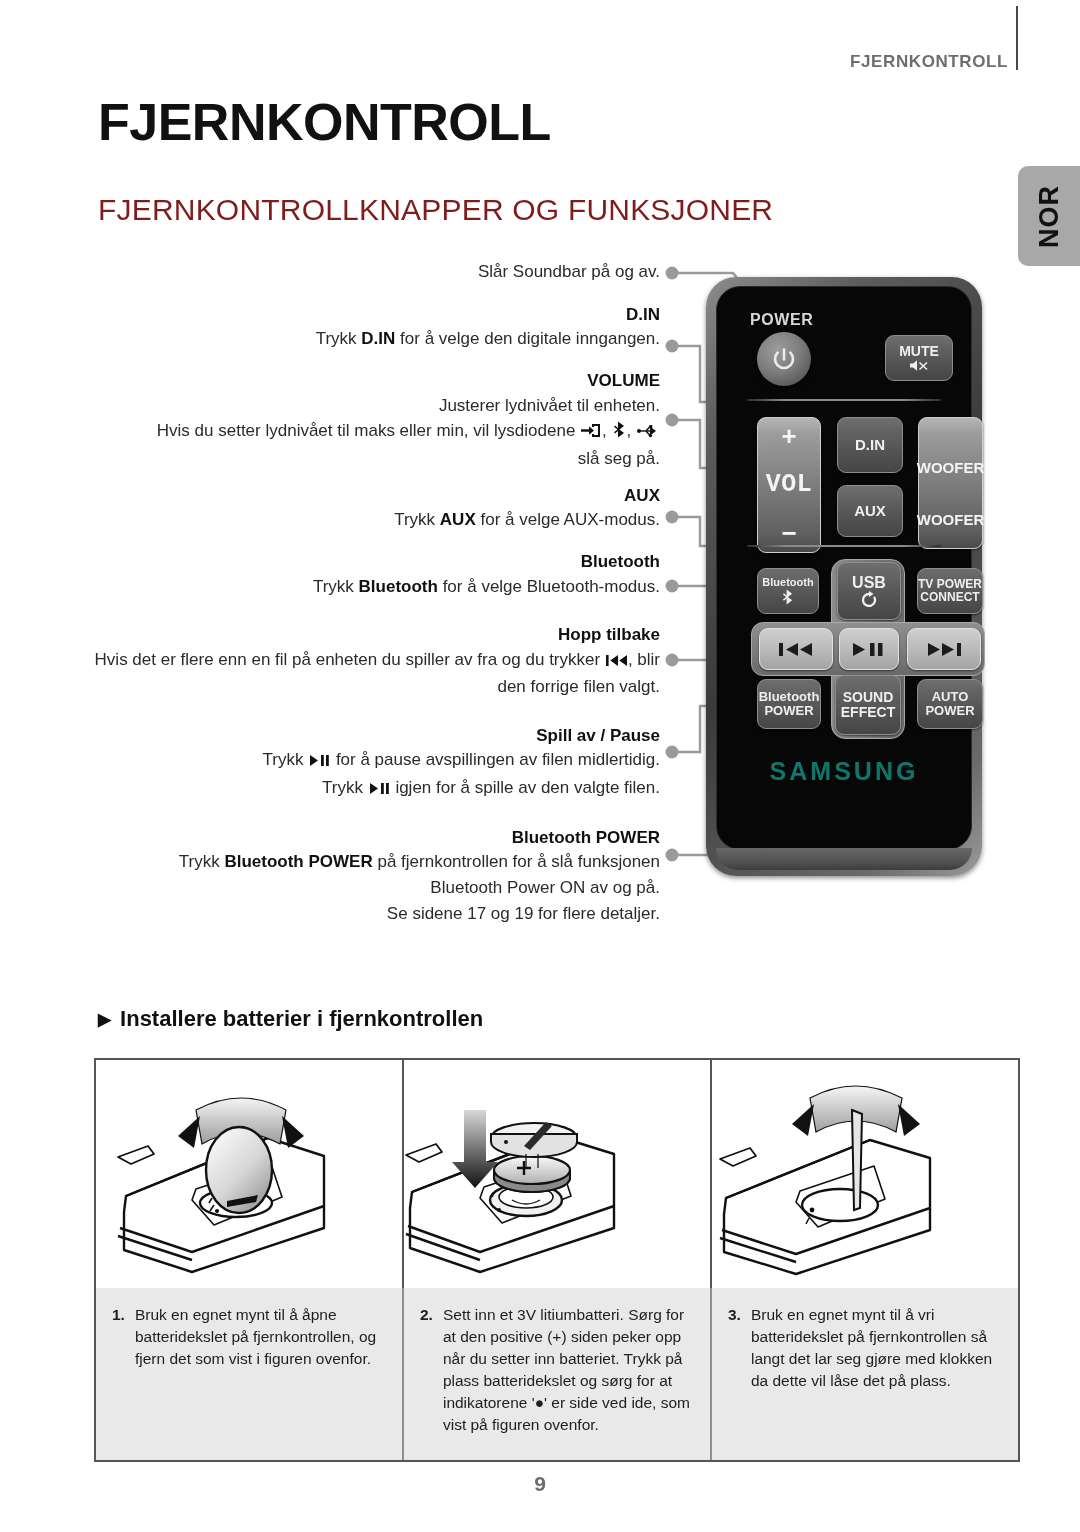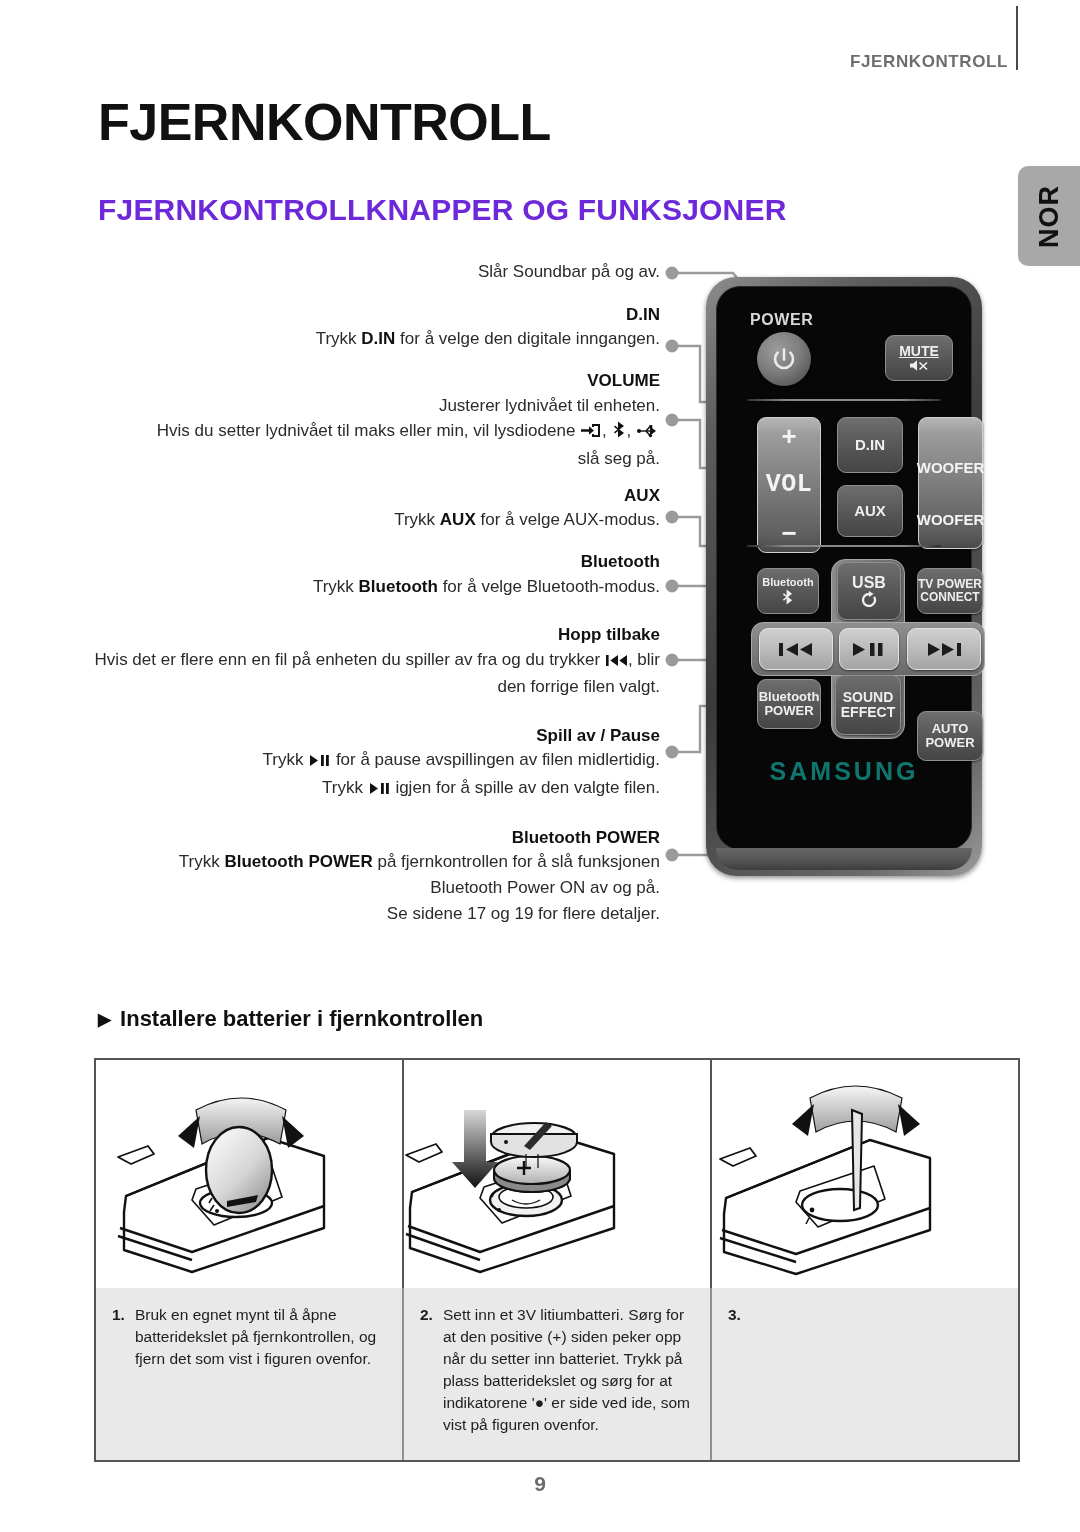--- a/index.html
+++ b/index.html
@@ -41,22 +41,22 @@
   }
 
   
   #page-title{
     position:absolute; left:98px; top:96px;
     font-size:52px; font-weight:bold; letter-spacing:-0.5px;
     color:#111; line-height:1;
   }
   #section-title{
     position:absolute; left:98px; top:193px;
-    font-size:30px; font-weight:bold; letter-spacing:.2px;
-    color:#6d28d9;
+    font-size:30px; font-weight:normal; letter-spacing:.2px;
+    color:#7f1d1d;
   }
 
   
   #callouts{
     position:absolute; left:60px; top:258px;
     width:600px;
     text-align:right;
   }
   .callout{ margin-bottom:0; }
   .co-label{
@@ -128,31 +128,31 @@
     box-shadow:0 1px 2px rgba(0,0,0,.55);
   }
   .btn.light{
     background:linear-gradient(180deg,#cfcfcf 0%,#bdbdbd 45%,#a3a3a3 100%);
     border-color:#e2e2e2; color:#1c1c1c;
   }
   .btn.tall-lite{
     background:linear-gradient(180deg,#b6b6b6 0%,#9c9c9c 12%,#7d7d7d 50%,#5e5e5e 88%,#494949 100%);
     border-color:#cfcfcf; color:#f4f4f4;
   }
-  .btn-mute{left:168px;top:48px;width:66px;height:44px;font-size:14px;text-decoration:underline;}
+  .btn-mute{left:168px;top:48px;width:66px;height:44px;font-size:14px;}
   .btn-vol{left:40px;top:130px;width:62px;height:118px;font-size:17px;justify-content:space-between;padding:8px 0;}
   .btn-din{left:120px;top:130px;width:64px;height:54px;font-size:15px;}
   .btn-aux{left:120px;top:198px;width:64px;height:50px;font-size:15px;}
   .btn-woofer{left:201px;top:130px;width:63px;height:118px;font-size:15px;justify-content:space-between;padding:6px 0;gap:36px;}
   .btn-bt{left:40px;top:281px;width:60px;height:44px;font-size:11px;}
   .btn-usb{left:120px;top:275px;width:62px;height:56px;font-size:16px;}
   .btn-tvsc{left:200px;top:281px;width:64px;height:44px;font-size:12px;}
   .btn-btpow{left:40px;top:392px;width:62px;height:48px;font-size:13px;}
   .btn-sfx{left:118px;top:388px;width:64px;height:58px;font-size:14px;}
-  .btn-autopow{left:200px;top:392px;width:64px;height:48px;font-size:13px;margin-top:32px;}
+  .btn-autopow{left:200px;top:392px;width:64px;height:48px;font-size:13px;}
 
   .transport-tray{
     position:absolute;left:34px;top:335px;width:232px;height:52px;
     border-radius:12px;
     background:linear-gradient(180deg,#8f8f8f,#6a6a6a);
     border:1px solid #a9a9a9;
   }
   .cross-v{
     position:absolute;left:114px;top:272px;width:72px;height:178px;
     border-radius:14px;
@@ -610,18 +610,19 @@
       <span>Bruk en egnet mynt til å åpne batteridekslet på fjernkontrollen, og fjern det som vist i figuren ovenfor.</span>
     </div>
     <div class="step-sep"></div>
     <div class="step">
       <span class="num">2.</span>
       <span>Sett inn et 3V litiumbatteri. Sørg for at den positive (+) siden peker opp når du setter inn batteriet. Trykk på plass batteridekslet og sørg for at indikatorene '●' er side ved ide, som vist på figuren ovenfor.</span>
     </div>
     <div class="step-sep"></div>
     <div class="step">
       <span class="num">3.</span>
+      <span>Bruk en egnet mynt til å vri batteridekslet på fjernkontrollen så langt det lar seg gjøre med klokken da dette vil låse det på plass.</span>
     </div>
   </div>
 
   <div id="page-number">9</div>
 
 </div>
 
 </body></html>

